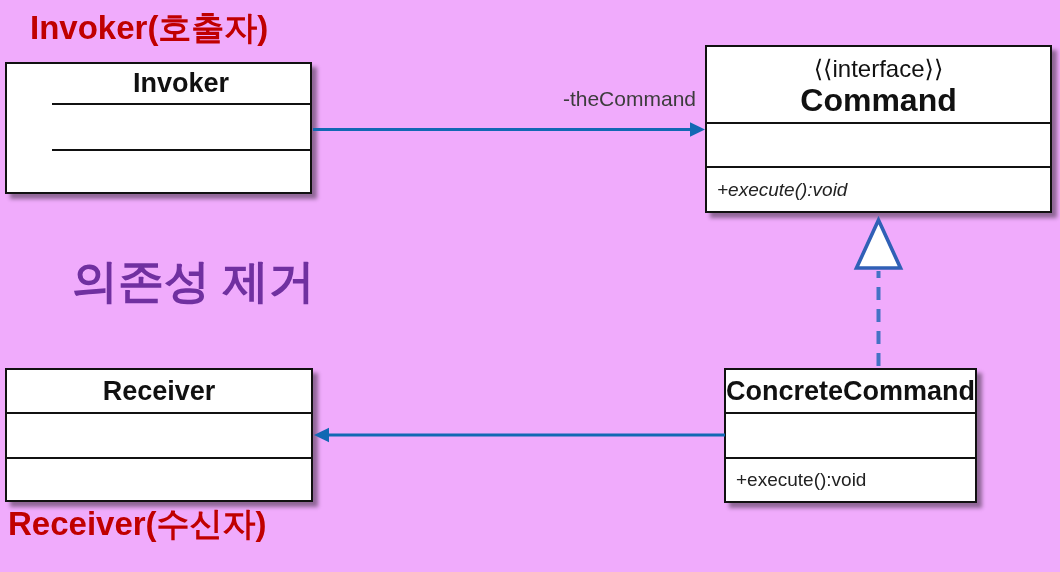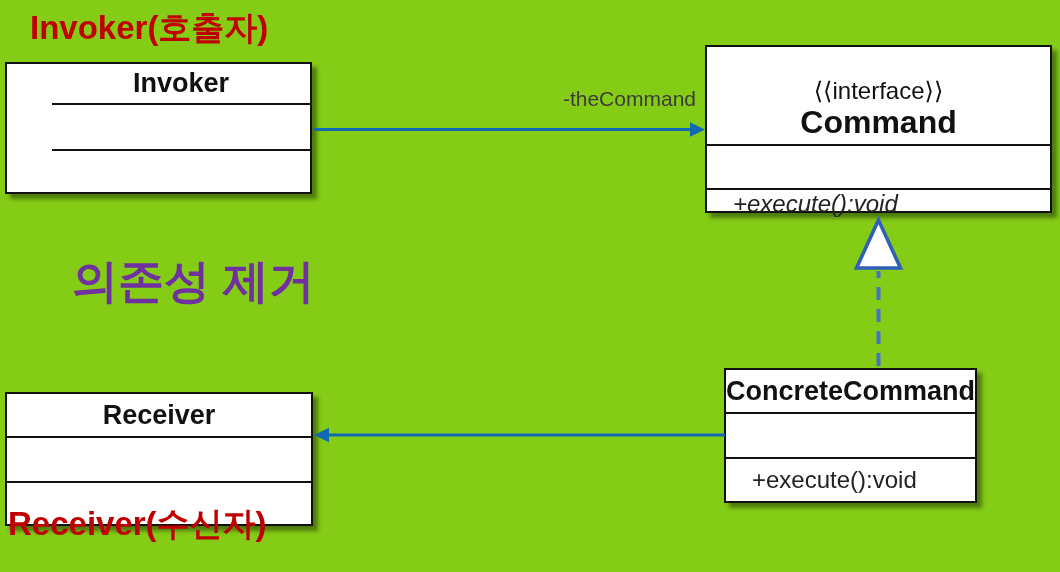--- a/index.html
+++ b/index.html
@@ -1,20 +1,20 @@
 <!DOCTYPE html>
 <html style="--title-red: #C00000; --purple: #7030A0; --arrow-blue: #1268B3; --dashed-blue: #4472C4; --realization-blue: #3060B6;"><head>
 <meta charset="utf-8">
 <style>
   html, body { margin: 0; padding: 0; background: #ffffff; }
   .canvas {
     position: relative;
     width: 1060px;
     height: 572px;
-    background: #84cc16;
+    background: #f0abfc;
     font-family: "Liberation Sans", "DejaVu Sans", sans-serif;
     overflow: hidden;
   }
   .uml-box {
     position: absolute;
     background: #ffffff;
     border: 2px solid #111111;
     box-shadow: 5px 5px 4px rgba(0,0,0,0.40);
     display: flex;
     flex-direction: column;
@@ -29,21 +29,21 @@
   }
   .header-row {
     display: flex; flex-direction: column;
     align-items: center; justify-content: center;
     color: #111111;
   }
   .stereotype { font-size: 24px; font-weight: 400; line-height: 30px; }
   .iface-name { font-size: 32px; font-weight: bold; line-height: 32px; }
   .op-row {
     display: flex; align-items: center;
-    padding-left: 26px; font-size: 24px; color: #222222;
+    padding-left: 10px; font-size: 19px; color: #222222;
   }
   .op-italic { font-style: italic; }
   .caption {
     position: absolute; font-weight: bold; z-index: 3;
     white-space: nowrap; line-height: 1.1;
   }
   .caption-red { color: var(--title-red); font-size: 33px; }
   .caption-purple { color: var(--purple); font-size: 46px; }
   .edge-label {
     position: absolute; z-index: 3;
@@ -65,29 +65,29 @@
 
   <div class="caption caption-red" style="left:8px; top:506px;">Receiver(수신자)</div>
 
   <div class="uml-box" style="left:5px; top:62px; width:307px; height:132px;padding-left:45px;">
     <div class="uml-row name-row" style="height:39px;">Invoker</div>
     <div class="uml-row" style="height:46px;"></div>
     <div class="uml-row" style="flex:1;"></div>
   </div>
 
   <div class="uml-box" style="left:705px; top:45px; width:347px; height:168px;">
-    <div class="uml-row header-row" style="height:75px;margin-top:22px;">
+    <div class="uml-row header-row" style="height:75px;">
       <div class="stereotype">⟨⟨interface⟩⟩</div>
       <div class="iface-name">Command</div>
     </div>
     <div class="uml-row" style="height:44px;"></div>
     <div class="uml-row op-row op-italic" style="flex:1;">+execute():void</div>
   </div>
 
-  <div class="uml-box" style="left:5px; top:368px; width:308px; height:134px;margin-top:24px;">
+  <div class="uml-box" style="left:5px; top:368px; width:308px; height:134px;">
     <div class="uml-row name-row" style="height:42px;">Receiver</div>
     <div class="uml-row" style="height:45px;"></div>
     <div class="uml-row" style="flex:1;"></div>
   </div>
 
   <div class="uml-box" style="left:724px; top:368px; width:253px; height:135px;">
     <div class="uml-row name-row" style="height:42px;">ConcreteCommand</div>
     <div class="uml-row" style="height:45px;"></div>
     <div class="uml-row op-row" style="flex:1;">+execute():void</div>
   </div>

